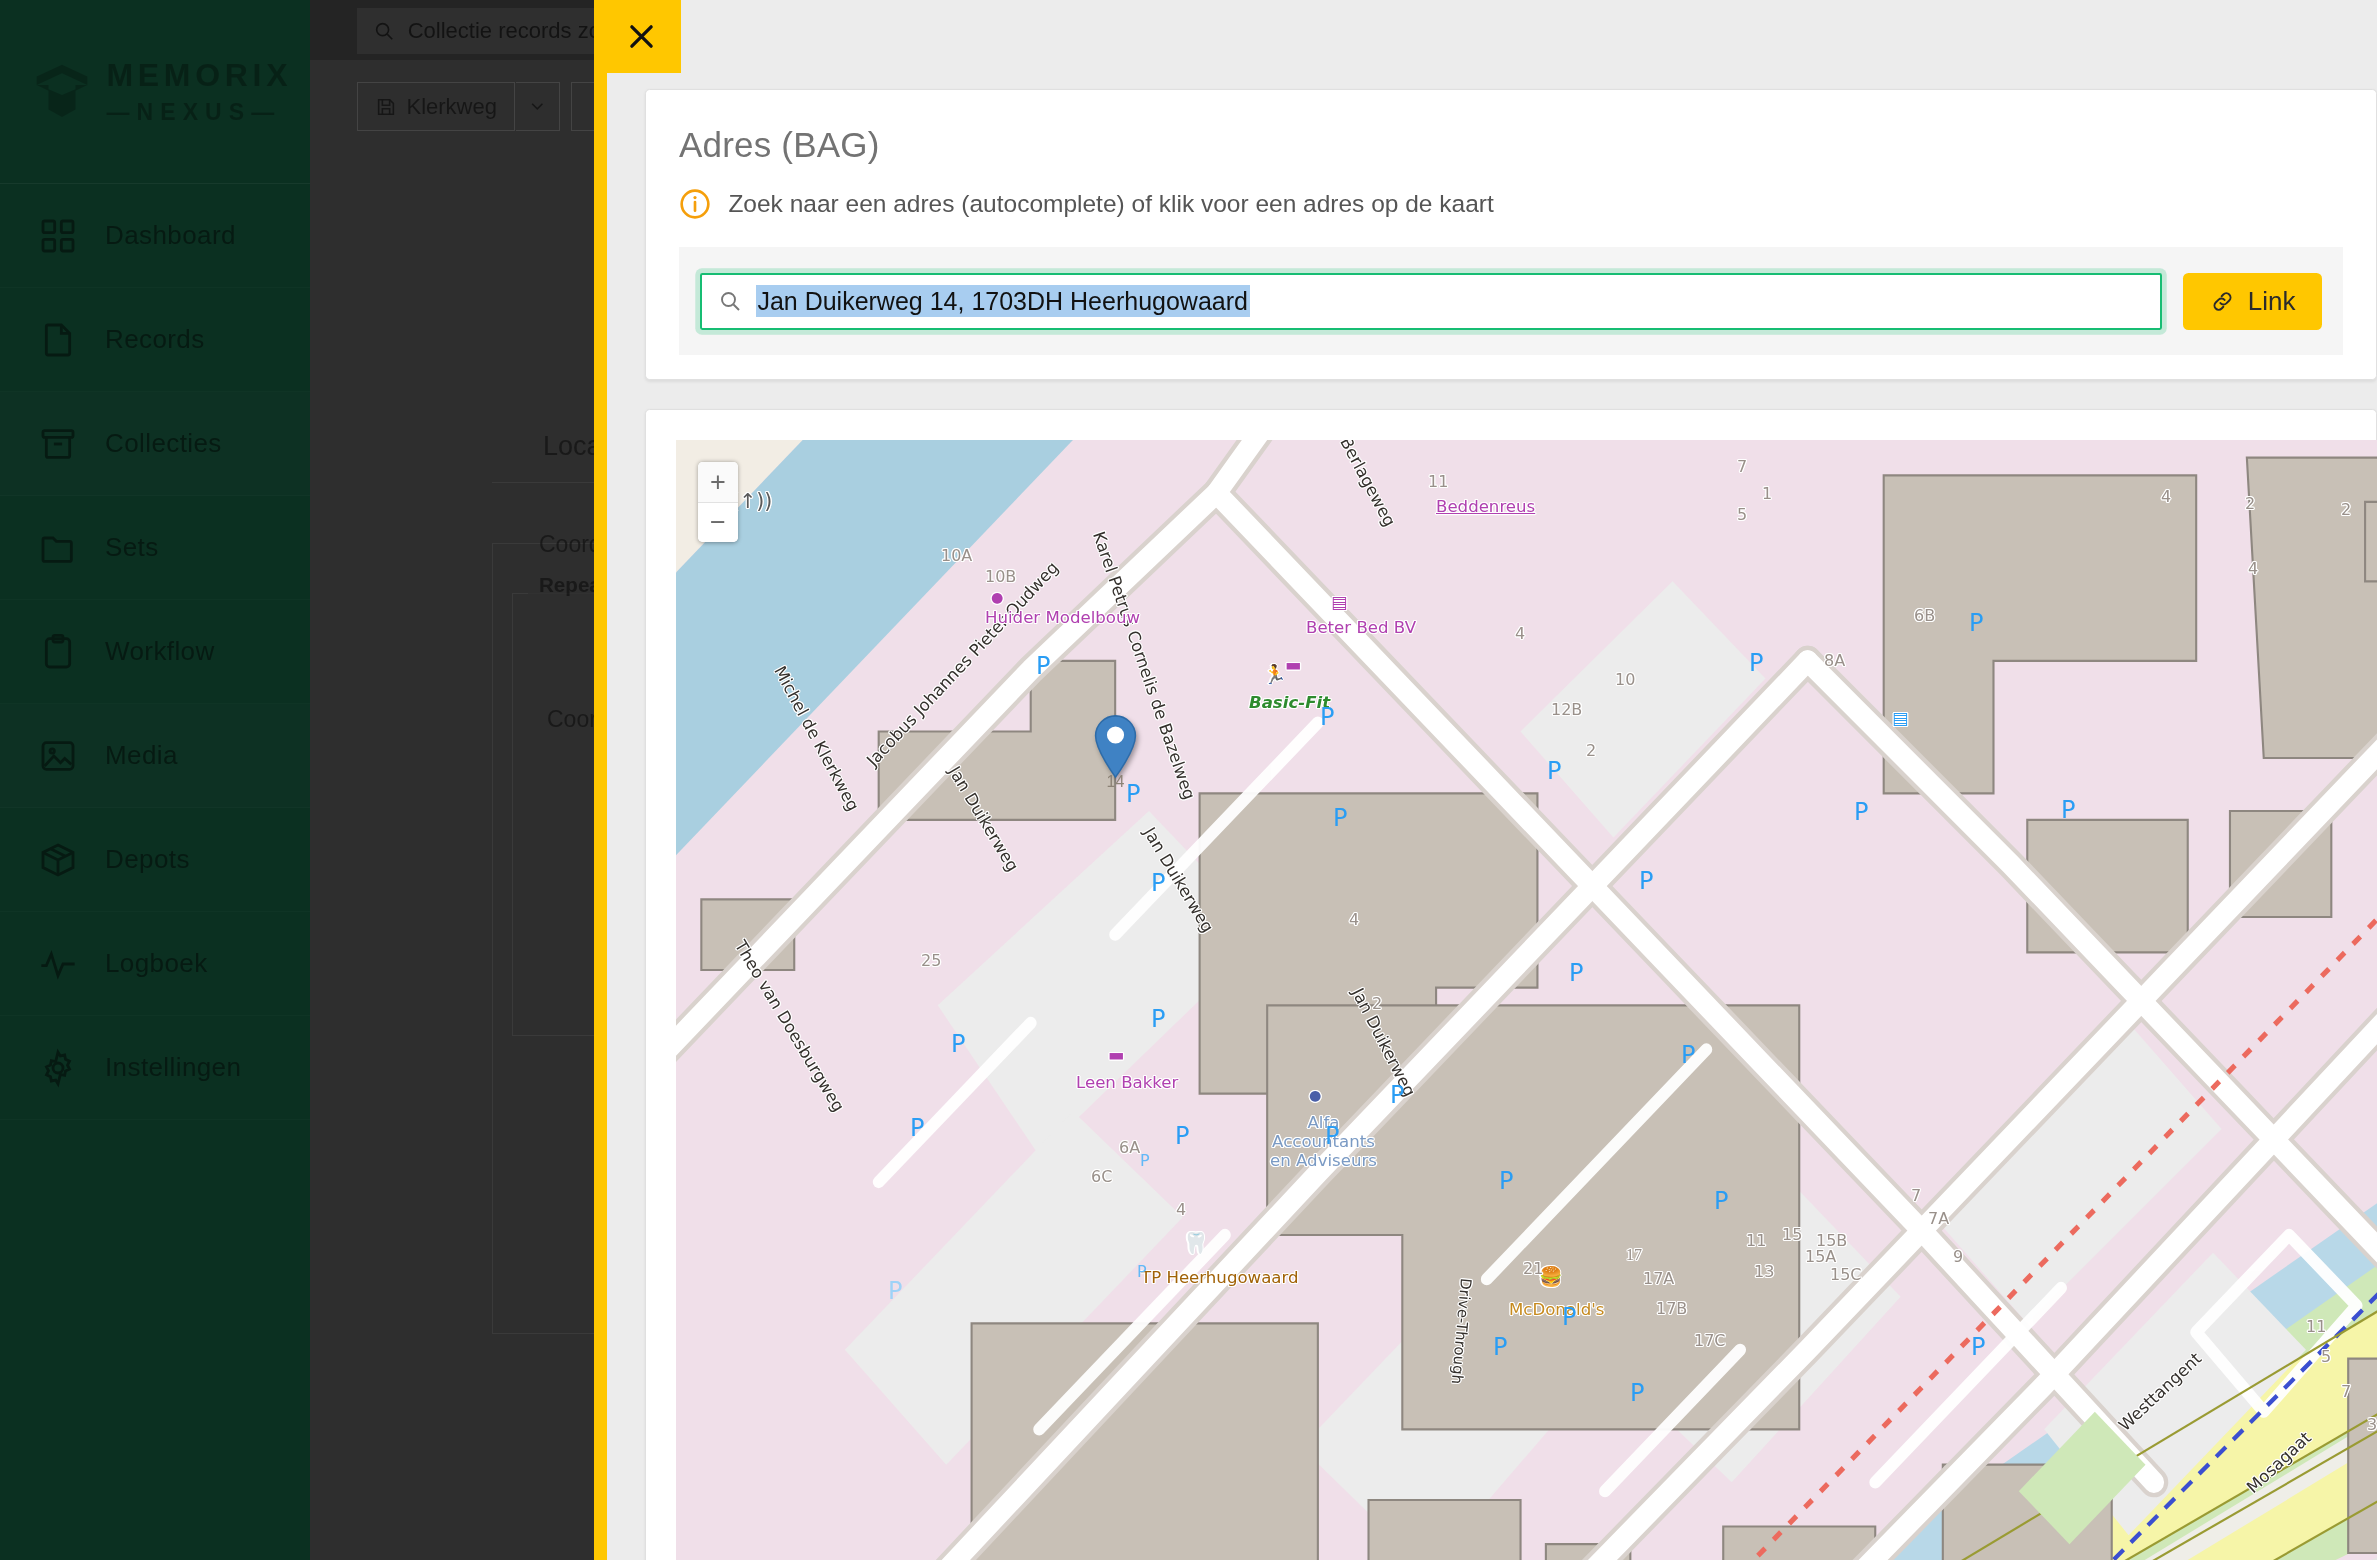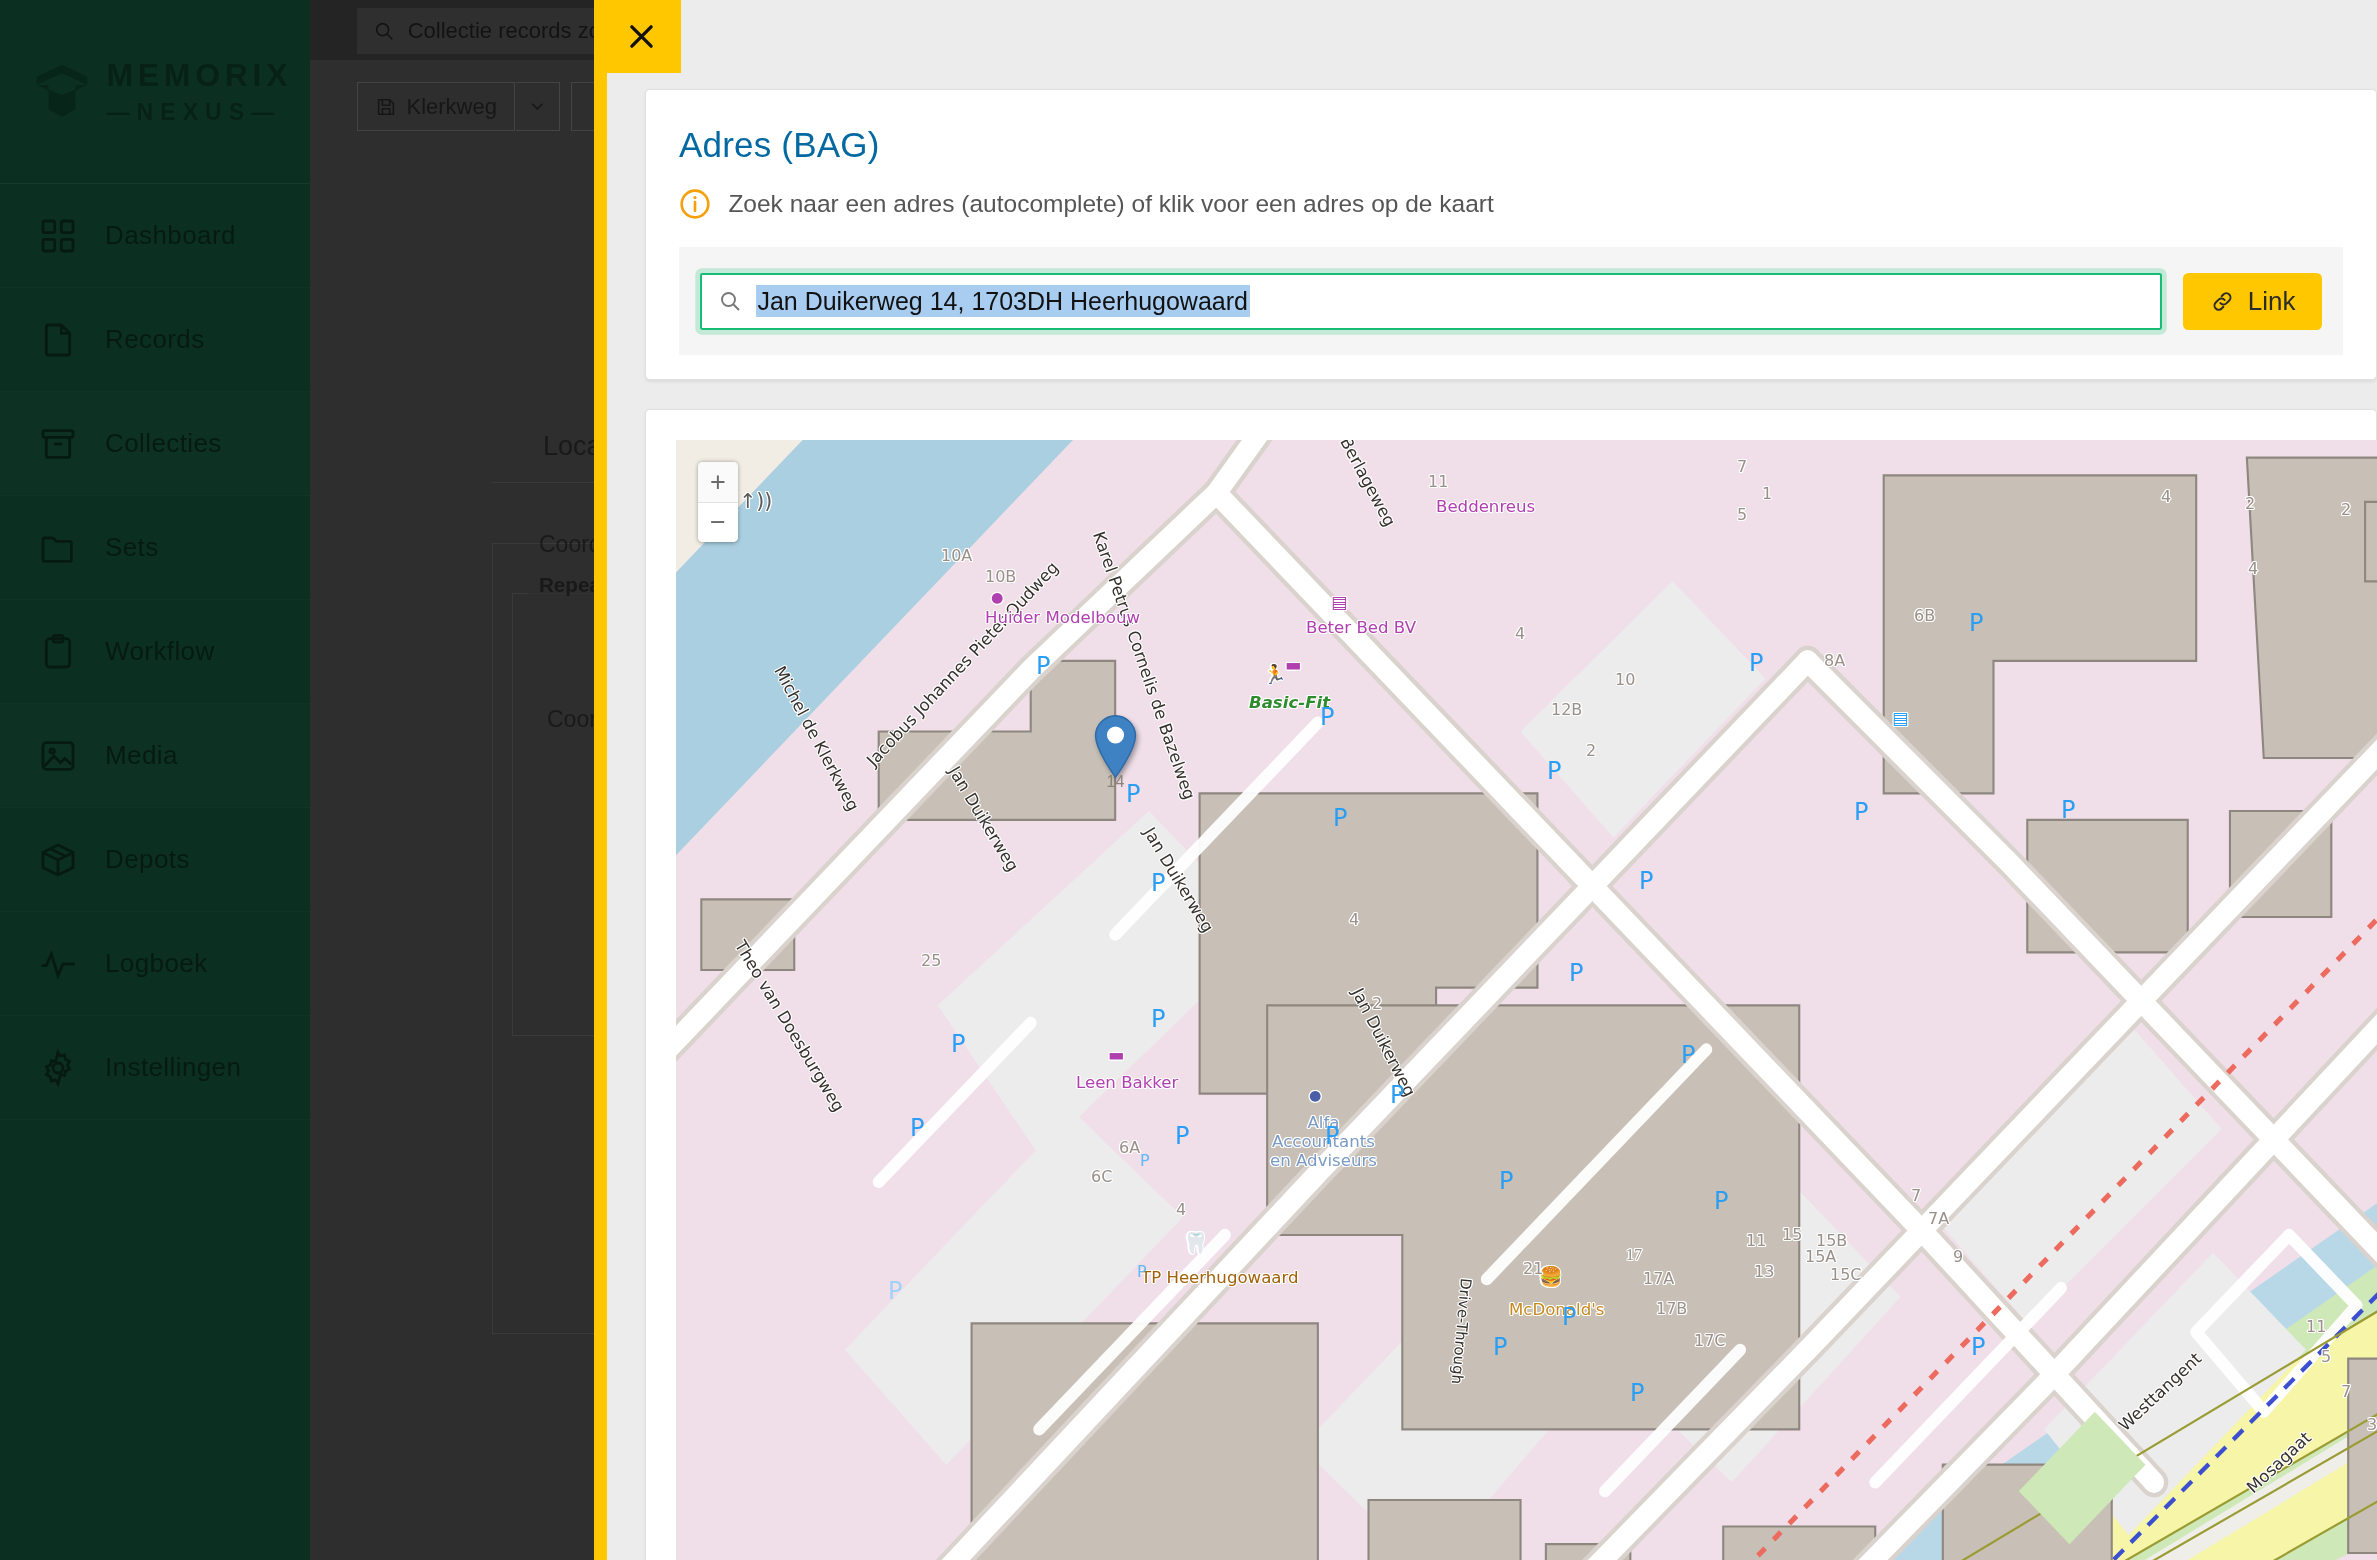--- a/index.html
+++ b/index.html
@@ -108,21 +108,21 @@
   .card {
     position: absolute; background: #fff;
     border: 0.8px solid #e0e0e0; border-radius: 4.7px;
     box-shadow: 0 1.6px 3.2px rgba(0,0,0,.07);
   }
   .card-search { left: 51px; top: 89px; right: 0; height: 291px; }
   .card-map    { left: 51px; top: 409px; right: 0; bottom: -47px; }
 
   .modal-title {
     position: absolute; left: 33px; top: 35px;
-    font-size: 35px; color: #0369a1; letter-spacing: 0.2px;
+    font-size: 35px; color: #737373; letter-spacing: 0.2px;
   }
   .modal-hint {
     position: absolute; left: 33px; top: 98px;
     display: flex; align-items: center; gap: 17.4px;
   }
   .info-icon {
     width: 32px; height: 32px; flex: 0 0 auto;
   }
   .info-icon svg { width: 32px; height: 32px; display: block; }
   .hint-text { font-size: 24.5px; color: #555; }
@@ -521,21 +521,21 @@
           <div class="mlabel street" style="left:480px; top:384px; transform:rotate(59deg); transform-origin:0 0;">Jan Duikerweg</div>
           <div class="mlabel street" style="left:1439px; top:981px; transform:rotate(-43deg); transform-origin:0 0;">Westtangent</div>
           <div class="mlabel street" style="left:1567px; top:1043px; transform:rotate(-43deg); transform-origin:0 0;">Mosagaat</div>
           <div class="mlabel street" style="left:799px; top:839px; transform:rotate(95deg); transform-origin:0 0; font-size:15px;">Drive-Through</div>
 
           <div class="mlabel poi-pink" style="left:309px; top:168px; text-align:center;">
             <span>Huider Modelbouw</span>
           </div>
           <div class="mlabel" style="left:315px; top:149px; color:#b040b0; font-size:14.2px;">●</div>
 
-          <div class="mlabel poi-pink" style="left:760px; top:57px;">Beddenreus</div>
+          <div class="mlabel poi-pink" style="left:760px; top:57px;text-decoration:underline;">Beddenreus</div>
 
           <div class="mlabel poi-pink" style="left:630px; top:178px; text-align:center; width:87px; line-height:1.15;">Beter Bed BV</div>
           <div class="mlabel" style="left:655px; top:152px; color:#b040b0; font-size:17.4px;">▤</div>
           <div class="mlabel" style="left:609px; top:215px; color:#b040b0; font-size:17.4px;">▬</div>
 
           <div class="mlabel poi-green" style="left:573px; top:253px;">Basic-Fit</div>
           <div class="mlabel" style="left:587px; top:223px; color:#2e8b2e; font-size:19px;">🏃</div>
 
           <div class="mlabel poi-pink" style="left:400px; top:633px;">Leen Bakker</div>
           <div class="mlabel" style="left:432px; top:605px; color:#b040b0; font-size:17.4px;">▬</div>

